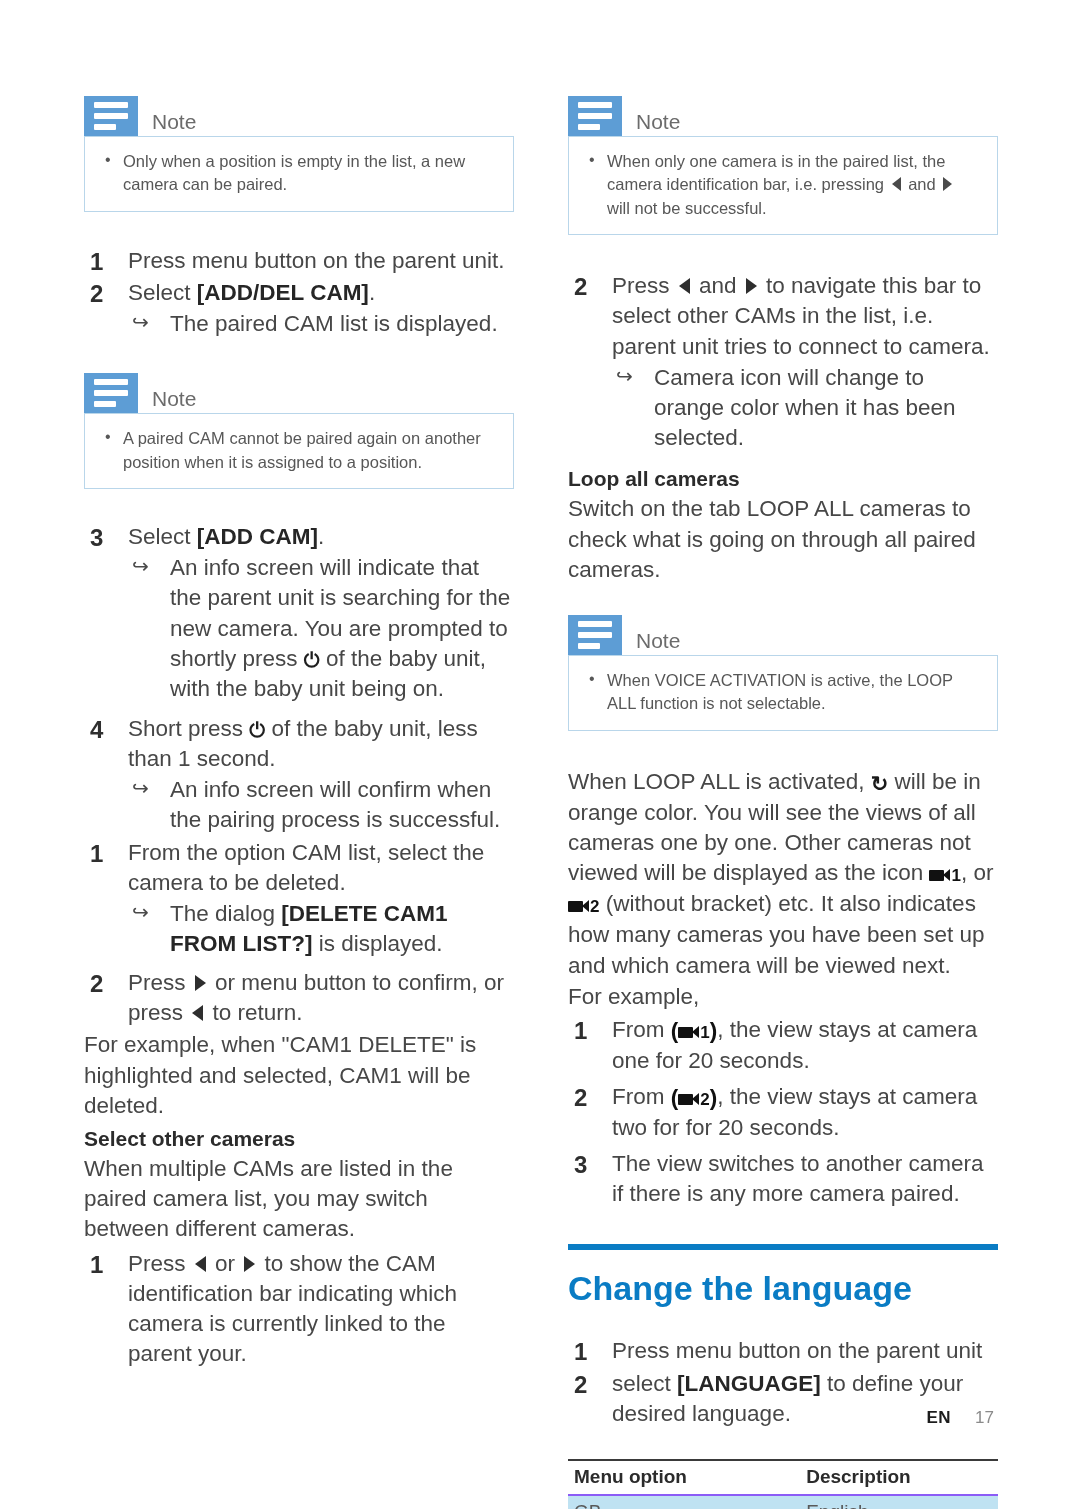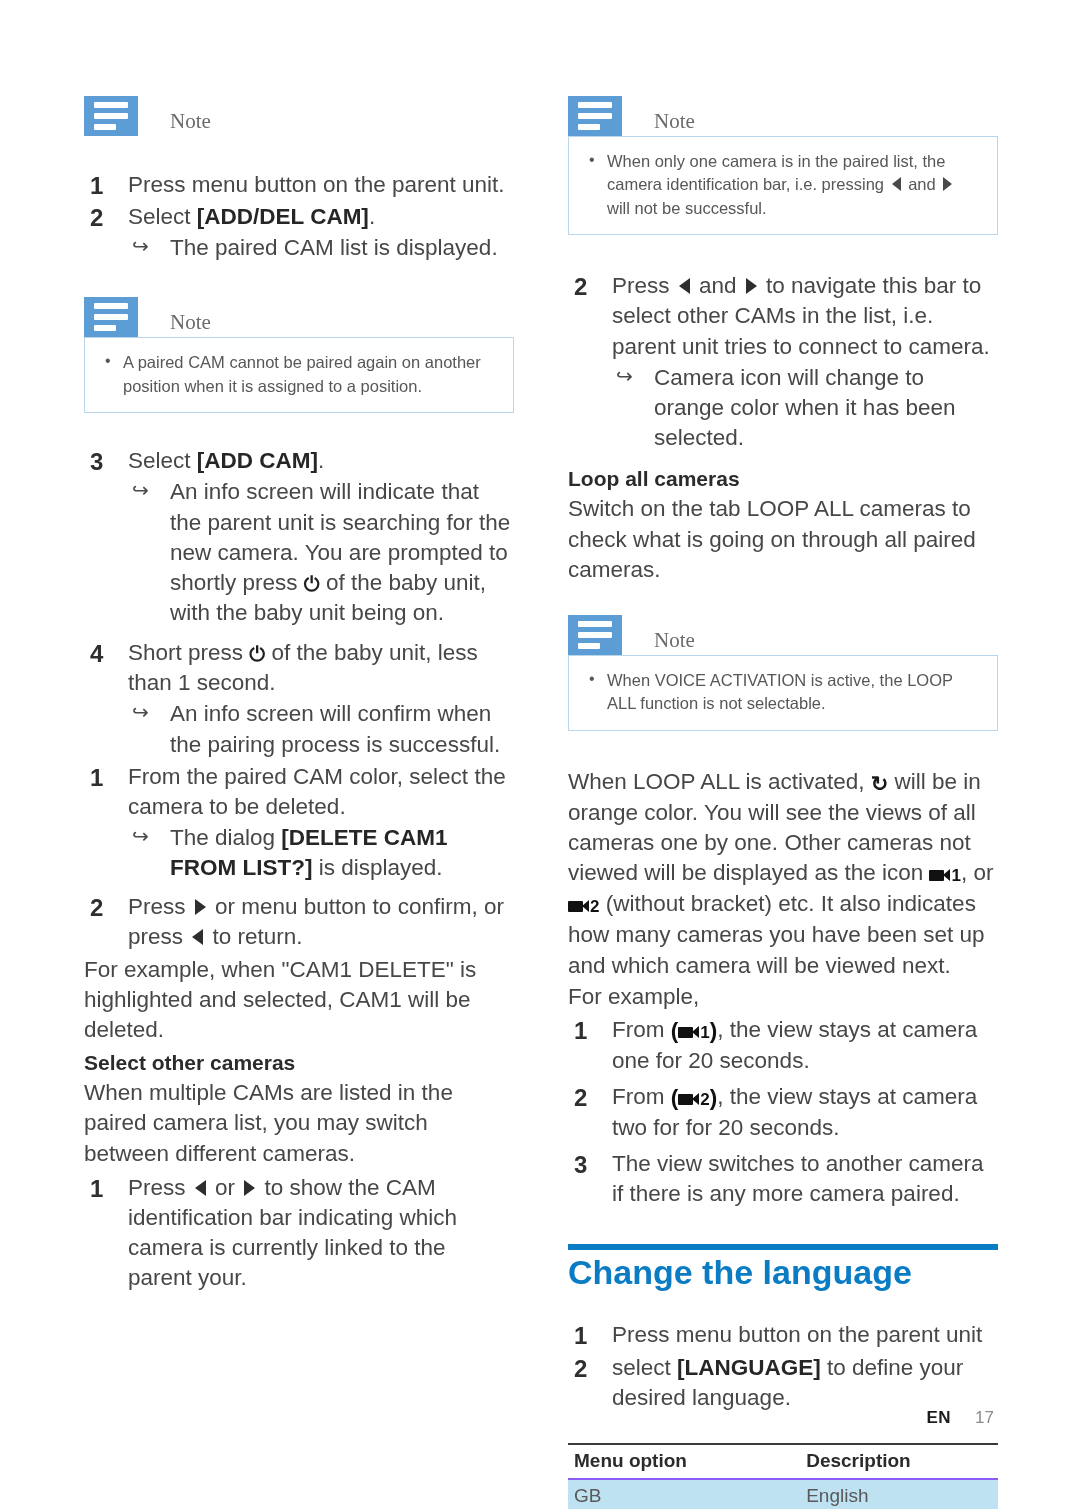--- a/index.html
+++ b/index.html
@@ -50,24 +50,23 @@
     height: 6px;
     background: #ffffff;
     border-radius: 1px;
   }
   .note-icon i:nth-child(1) { width: 34px; }
   .note-icon i:nth-child(2) { width: 34px; }
   .note-icon i:nth-child(3) { width: 22px; }
   .note-title {
     font-size: 21px;
     color: #6b6b6b;
-    padding-left: 32px;
+    padding-left: 14px;
     padding-bottom: 4px;
     line-height: 1;
-    font-family: Liberation Serif, serif;
   }
   .note-body {
     border: 1px solid #b9d6ea;
     padding: 13px 16px 14px 16px;
     font-size: 16.5px;
     line-height: 1.42;
     color: #575757;
   }
   .note-body ul { margin: 0; padding: 0; list-style: none; }
   .note-body li {
@@ -128,21 +127,21 @@
 
   
   .sect-rule {
     height: 6px;
     background: #0a7cc4;
     width: 100%;
   }
   .sect-title {
     font-size: 34px;
     color: #0a7cc4;
-    margin: 2px 0 0 0;
+    margin: 18px 0 0 0;
     line-height: 1.2;
   }
 
   
   table.lang {
     border-collapse: collapse;
     width: 100%;
     font-size: 19px;
   }
   table.lang th, table.lang td {
@@ -230,20 +229,25 @@
   <div class="col col-left">
 
     <div class="note">
       <div class="note-head">
         <span class="note-icon">
             <i></i>
             <i></i>
             <i></i>
           </span>
         <span class="note-title">Note</span>
+      </div>
+      <div class="note-body">
+        <ul>
+            <li>Only when a position is empty in the list, a new camera can be paired.</li>
+          </ul>
       </div>
     </div>
 
     <ol class="steps" style="margin-top:34px;">
       <li class="step">
         <span class="num">1</span>
         <span>Press menu button on the parent unit.</span>
       </li>
       <li class="step">
         <span class="num">2</span>
@@ -286,21 +290,21 @@
         <div class="sub">
           <span class="arrow">↪</span>
           <span>An info screen will confirm when the pairing process is successful.</span>
         </div>
       </li>
     </ol>
 
     <ol class="steps" style="margin-top:2px;">
       <li class="step">
         <span class="num">1</span>
-        <span>From the paired CAM color, select the camera to be deleted.</span>
+        <span>From the option CAM list, select the camera to be deleted.</span>
         <div class="sub">
           <span class="arrow">↪</span>
           <span>The dialog </span><span class="b">[DELETE CAM1 FROM LIST?]</span><span> is displayed.</span>
         </div>
       </li>
       <li class="step" style="margin-top:9px;">
         <span class="num">2</span>
         <span>Press </span><span class="tri-r"></span><span> or menu button to confirm, or press </span><span class="tri-l"></span><span> to return.</span>
       </li>
     </ol>

